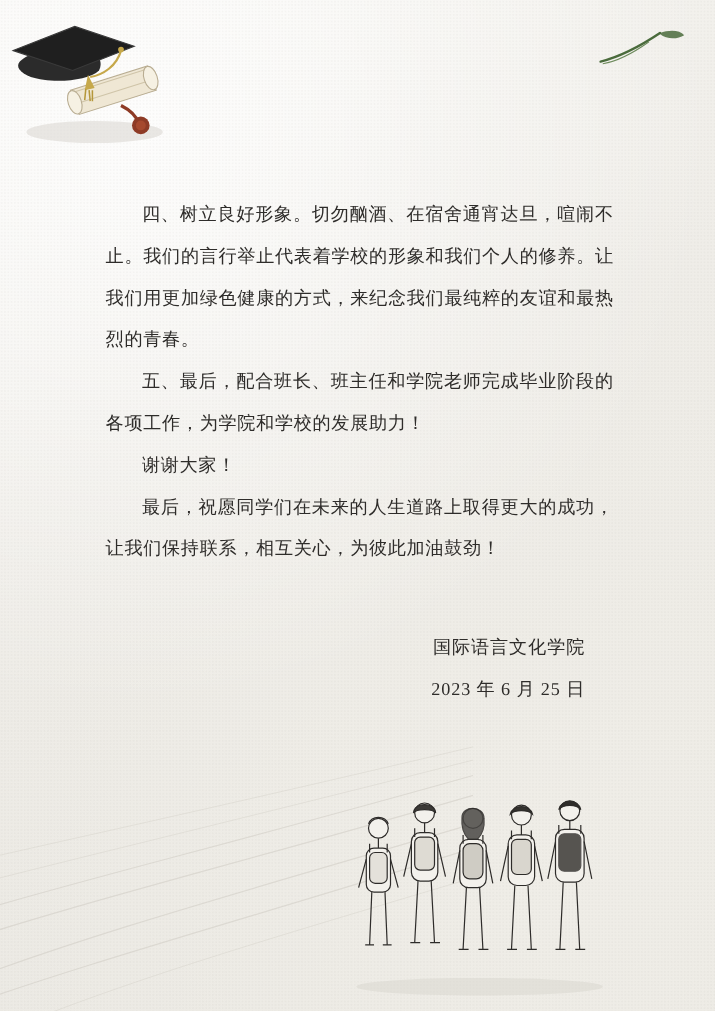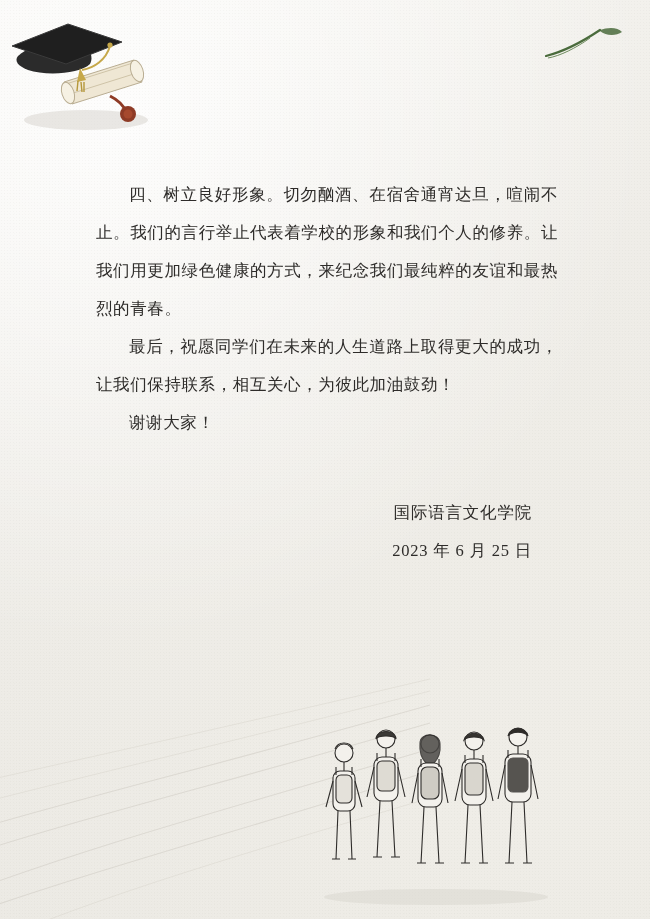--- a/index.html
+++ b/index.html
@@ -162,22 +162,23 @@
   </svg>
 
   <svg id="ribbon-illustration" viewBox="0 0 84 48">
     <path d="M4 34 C 20 30, 40 20, 58 8" stroke="#4a6b3c" stroke-width="2.2" fill="none" stroke-linecap="round"></path>
     <path d="M58 8 C 66 5, 76 5, 80 10 C 74 14, 64 14, 58 9 Z" fill="#4a6b3c" opacity="0.85"></path>
     <path d="M6 36 C 18 34, 34 26, 48 16" stroke="#6d8a5c" stroke-width="1" fill="none"></path>
   </svg>
 
   <div id="letter">
     <p class="para">四、树立良好形象。切勿酗酒、在宿舍通宵达旦，喧闹不止。我们的言行举止代表着学校的形象和我们个人的修养。让我们用更加绿色健康的方式，来纪念我们最纯粹的友谊和最热烈的青春。</p>
+    <p class="para">五、最后，配合班长、班主任和学院老师完成毕业阶段的各项工作，为学院和学校的发展助力！</p>
+    <p class="para">谢谢大家！</p>
     <p class="para">最后，祝愿同学们在未来的人生道路上取得更大的成功，让我们保持联系，相互关心，为彼此加油鼓劲！</p>
-    <p class="para">谢谢大家！</p>
 
     <div class="signature">
       <div>国际语言文化学院</div>
       <div>2023 年 6 月 25 日</div>
     </div>
   </div>
 
   <svg id="students-illustration" viewBox="0 0 250 200">
     <g stroke="#2e2c2a" stroke-width="1.1" fill="none">
 

